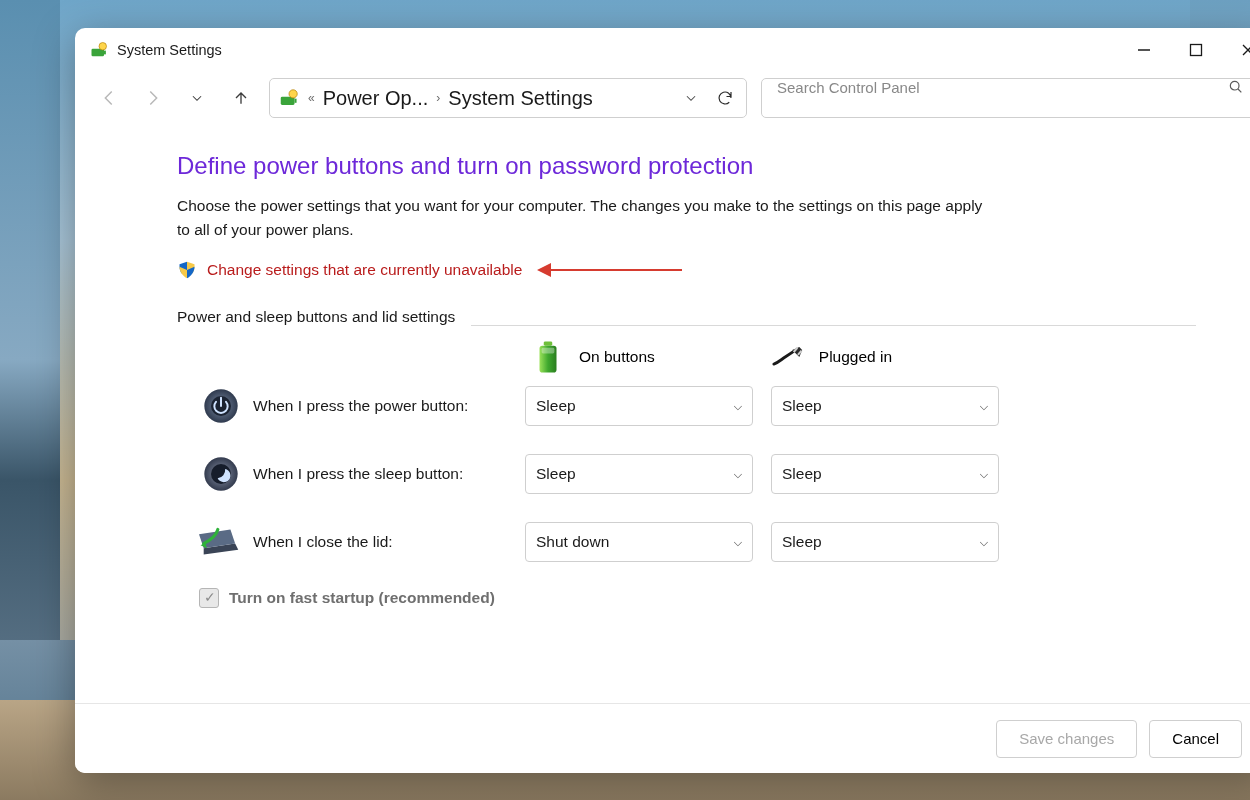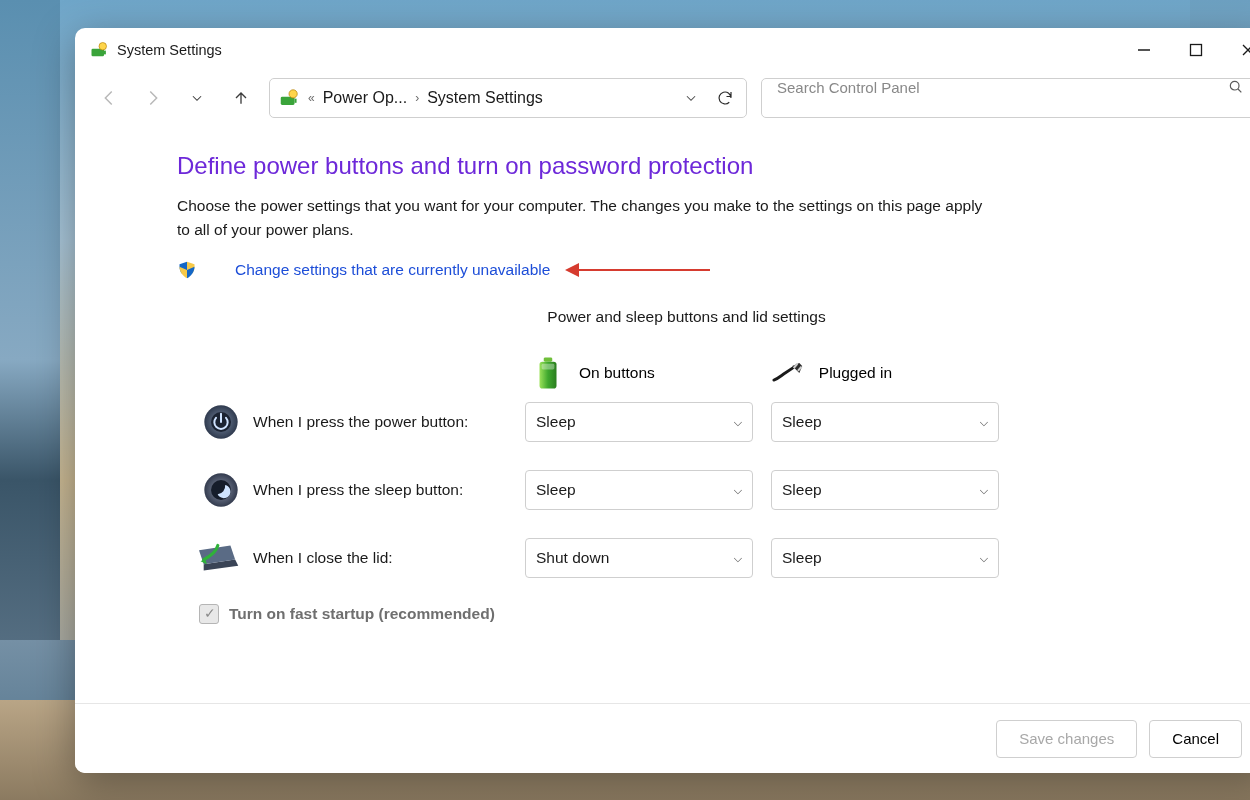--- a/index.html
+++ b/index.html
@@ -33,21 +33,21 @@
     height:52px; display:flex; align-items:center; padding:0 14px; gap:4px;
   }
   .nav-icn { width:40px; height:40px; display:flex; align-items:center; justify-content:center; border-radius:4px; cursor:pointer; color:#3b3b3b;}
   .nav-icn.disabled { color:#b8b8b8; cursor:default;}
   .addr {
     flex:0 0 478px; height:40px; border:1px solid #cfcfcf; border-radius:5px;
     display:flex; align-items:center; padding:0 6px 0 8px; gap:6px; margin-left:4px;
   }
   .addr .mini-ico { width:22px; height:22px; }
   .addr .sep { color:#6b6b6b; font-size:12px; padding:0 2px;}
-  .addr .crumb { font-size:16px; color:#1a1a1a; }
+  .addr .crumb { font-size:20px; color:#1a1a1a; }
   .addr .dd { width:26px; height:30px; display:flex;align-items:center;justify-content:center; margin-left:auto; cursor:pointer;}
   .addr .refresh { width:30px; height:30px; display:flex;align-items:center;justify-content:center; cursor:pointer; color:#2b2b2b;}
   .search {
     flex:1; height:40px; border:1px solid #cfcfcf; border-radius:5px; margin-left:10px;
     display:flex; align-items:flex-start; padding:0 15px;
   }
   .search input { border:none; outline:none; font-size:15px; flex:1; color:#333; background:transparent;}
   .search input::placeholder{color:#888;}
   .search .mag { color:#5b5b5b; }
 
@@ -57,25 +57,25 @@
     overflow-y:auto; padding:28px 60px 10px 102px;
   }
   .scroll-imit { position:absolute; right:4px; top:0; width:12px; height:calc(100% - 72px);}
   .scroll-imit .track{ position:absolute; inset:0; background:transparent;}
   .scroll-imit .thumb{ position:absolute; right:0; top:6px; width:10px; height:350px; border-radius:6px; background:#bfbfbf;}
 
   h1 { font-size:24px; font-weight:400; color:#6d28d9; margin-bottom:14px; }
   .desc { font-size:15.5px; line-height:1.55; color:#1a1a1a; margin-bottom:18px; max-width:820px;}
   .linkrow { display:flex; align-items:center; gap:10px; margin-bottom:28px;}
   .shield { width:20px; height:20px;}
-  .link { color:#1d4ed8; font-size:15.5px; cursor:pointer;margin-left:28px;}
+  .link { color:#b91c1c; font-size:15.5px; cursor:pointer;}
   .arrow-annot { height:2px; background:#d63b2f; width:140px; position:relative; margin-left:10px;}
   .arrow-annot:before{content:"";position:absolute;left:-12px;top:-6px;border:7px solid transparent;border-right:14px solid #d63b2f;}
 
-  .section-head { display:flex; align-items:center; gap:16px; margin:8px 0 14px; font-size:15.5px; color:#1a1a1a;flex-direction:column;}
+  .section-head { display:flex; align-items:flex-end; gap:16px; margin:8px 0 14px; font-size:15.5px; color:#1a1a1a;}
   .section-head .rule{ flex:1; height:1px; background:#d9d9d9;}
 
   .cols-head { display:flex; margin-left:354px; gap:80px; margin-bottom:10px;}
   .col-head { display:flex; align-items:center; gap:14px; font-size:15.5px; }
   .battery-ico, .plug-ico { width:34px; height:34px; }
 
   .opt-row { display:flex; align-items:center; margin:8px 0 24px 22px; }
   .row-ico { width:44px; height:44px; display:flex; align-items:center; justify-content:center; margin-right:10px;}
   .row-label { font-size:15.5px; width:272px; color:#1a1a1a;}
   .sel {

